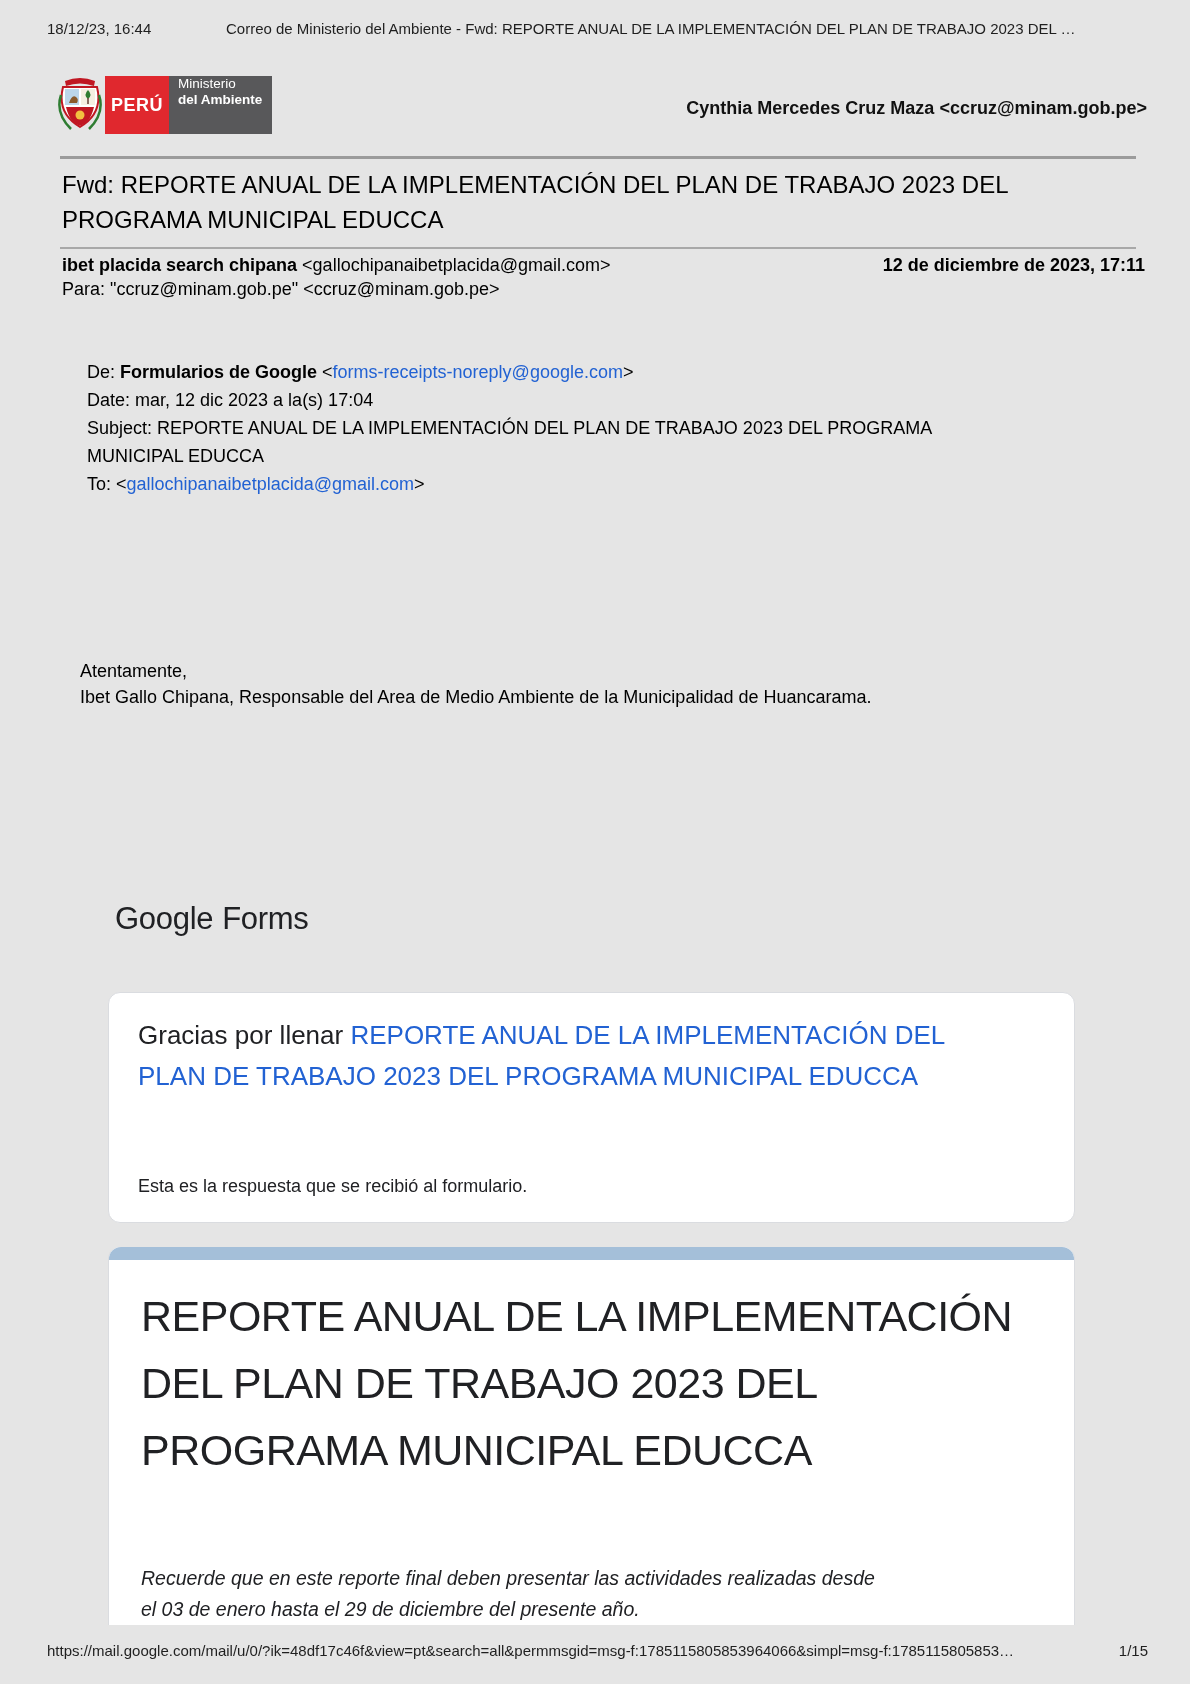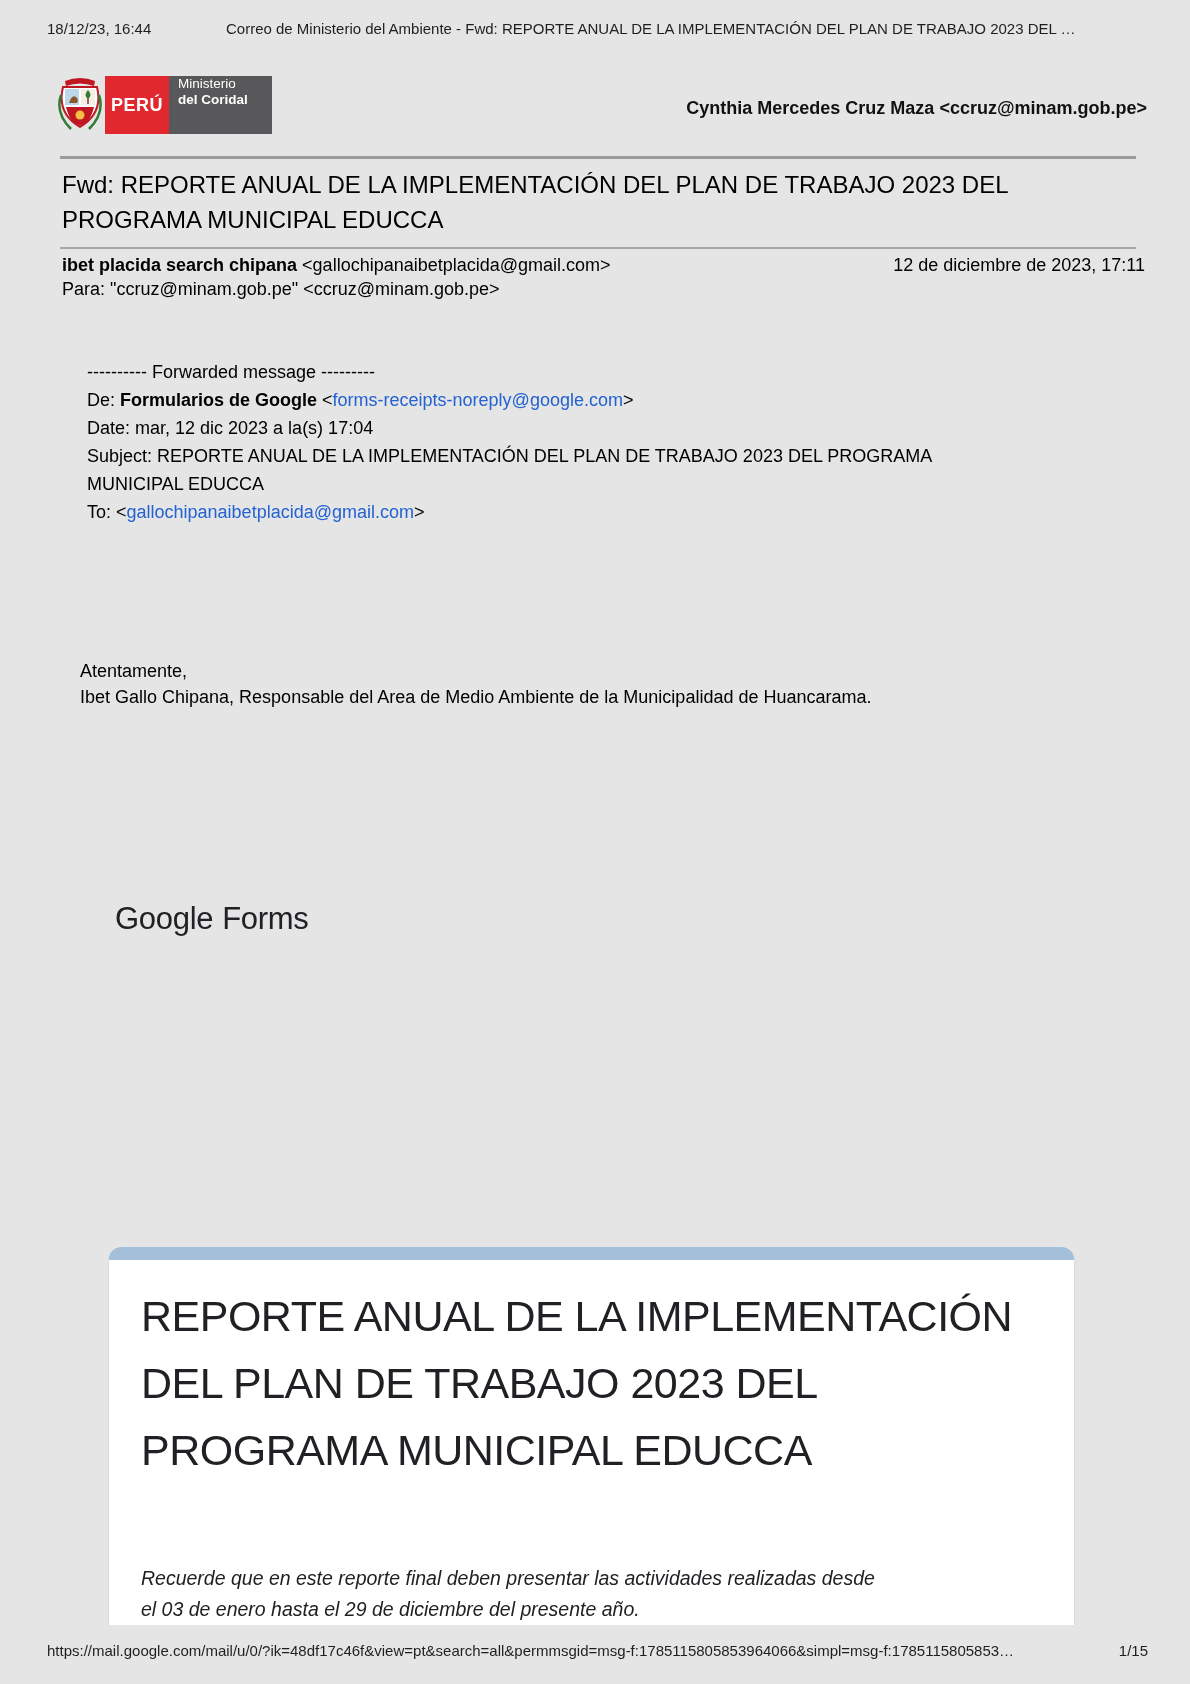--- a/index.html
+++ b/index.html
@@ -17,21 +17,21 @@
     font-size:18px;font-weight:bold;letter-spacing:0.5px;}
   .logo-gray{width:103px;height:58px;background:#58585a;color:#fff;display:flex;flex-direction:column;justify-content:flex-start;
     padding-left:9px;box-sizing:border-box;font-size:13.5px;line-height:16px;}
   .logo-gray .l2{font-weight:bold;}
   .owner{top:98px;right:43px;font-weight:bold;font-size:18px;color:#111;}
   .rule1{top:156px;left:60px;width:1076px;height:3px;background:#9b9b9b;}
   .rule2{top:247px;left:60px;width:1076px;height:2px;background:#a8a8a8;}
   .subject{top:167px;left:62px;width:990px;font-size:24px;font-weight:normal;line-height:35px;color:#000;margin:0;}
   .fromrow{top:255px;left:62px;width:1085px;font-size:18px;color:#000;}
   .fromrow .name{font-weight:bold;}
-  .fromrow .date{position:absolute;right:2px;top:0;font-weight:normal;}
+  .fromrow .date{position:absolute;right:2px;top:0;font-weight:bold;}
   .pararow{top:279px;left:62px;font-size:18px;color:#000;}
   .fwd{top:358px;left:87px;width:940px;font-size:18px;line-height:28px;color:#000;}
   .fwd .bold{font-weight:bold;}
   a.maillink,.maillink{color:#2262d3;text-decoration:none;cursor:pointer;}
   .bodytext{left:80px;width:950px;font-size:18px;line-height:26px;color:#000;white-space:pre-line;}
   .p1{top:528px;}
   .p2{top:658px;}
   
   .gforms{top:901px;left:115px;font-size:31px;color:#202124;letter-spacing:-0.3px;}
   .gforms .g{font-weight:400;margin-top:16px;}
@@ -72,53 +72,58 @@
         <path d="M9 30 h28 C34 42 30 46 23 49 C16 46 12 42 9 30 Z" fill="#c01722"></path>
         <circle cx="23" cy="38" r="4.5" fill="#f2c040"></circle>
         <path d="M4 18 Q-2 36 14 52 M42 18 Q48 36 32 52" fill="none" stroke="#2e7d32" stroke-width="2.5"></path>
       </svg>
     </div>
     <div class="logo-red">
       <span>PERÚ</span>
     </div>
     <div class="logo-gray">
       <span class="l1">Ministerio</span>
-      <span class="l2">del Coridal</span>
+      <span class="l2">del Ambiente</span>
     </div>
   </div>
 
   <div class="abs owner">Cynthia Mercedes Cruz Maza &lt;ccruz@minam.gob.pe&gt;</div>
 
   <div class="abs rule1"></div>
 
   <h1 class="abs subject">Fwd: REPORTE ANUAL DE LA IMPLEMENTACIÓN DEL PLAN DE TRABAJO 2023 DEL PROGRAMA MUNICIPAL EDUCCA</h1>
 
   <div class="abs rule2"></div>
 
   <div class="abs fromrow">
     <span class="name">ibet placida search chipana</span><span> &lt;gallochipanaibetplacida@gmail.com&gt;</span>
     <span class="date">12 de diciembre de 2023, 17:11</span>
   </div>
   <div class="abs pararow">Para: "ccruz@minam.gob.pe" &lt;ccruz@minam.gob.pe&gt;</div>
 
   <div class="abs fwd">
-    <div>---------- Forwarded message ---------</div>
     <div><span>De: </span><span class="bold">Formularios de Google</span><span> &lt;</span><span class="maillink">forms-receipts-noreply@google.com</span><span>&gt;</span></div>
     <div>Date: mar, 12 dic 2023 a la(s) 17:04</div>
     <div>Subject: REPORTE ANUAL DE LA IMPLEMENTACIÓN DEL PLAN DE TRABAJO 2023 DEL PROGRAMA MUNICIPAL EDUCCA</div>
     <div><span>To: &lt;</span><span class="maillink">gallochipanaibetplacida@gmail.com</span><span>&gt;</span></div>
   </div>
 
   <div class="abs bodytext p2">Atentamente,
 Ibet Gallo Chipana, Responsable del Area de Medio Ambiente de la Municipalidad de Huancarama.</div>
 
   <div class="abs gforms">
     <span class="g">Google</span><span class="f">Forms</span>
   </div>
 
+  <div class="abs card1">
+    <div class="thanks">
+      <span>Gracias por llenar </span><span class="formlink">REPORTE ANUAL DE LA IMPLEMENTACIÓN DEL PLAN DE TRABAJO 2023 DEL PROGRAMA MUNICIPAL EDUCCA</span>
+    </div>
+    <div class="thanks-sub">Esta es la respuesta que se recibió al formulario.</div>
+  </div>
 
   <div class="abs card2">
     <div class="banner"></div>
     <h2 class="formtitle">REPORTE ANUAL DE LA IMPLEMENTACIÓN DEL PLAN DE TRABAJO 2023 DEL PROGRAMA MUNICIPAL EDUCCA</h2>
     <div class="formdesc">Recuerde que en este reporte final deben presentar las actividades realizadas desde el 03 de enero hasta el 29 de diciembre del presente año.</div>
   </div>
 
   <div class="abs print-meta footer-url">https://mail.google.com/mail/u/0/?ik=48df17c46f&amp;view=pt&amp;search=all&amp;permmsgid=msg-f:1785115805853964066&amp;simpl=msg-f:1785115805853…</div>
   <div class="abs print-meta footer-page">1/15</div>
 

